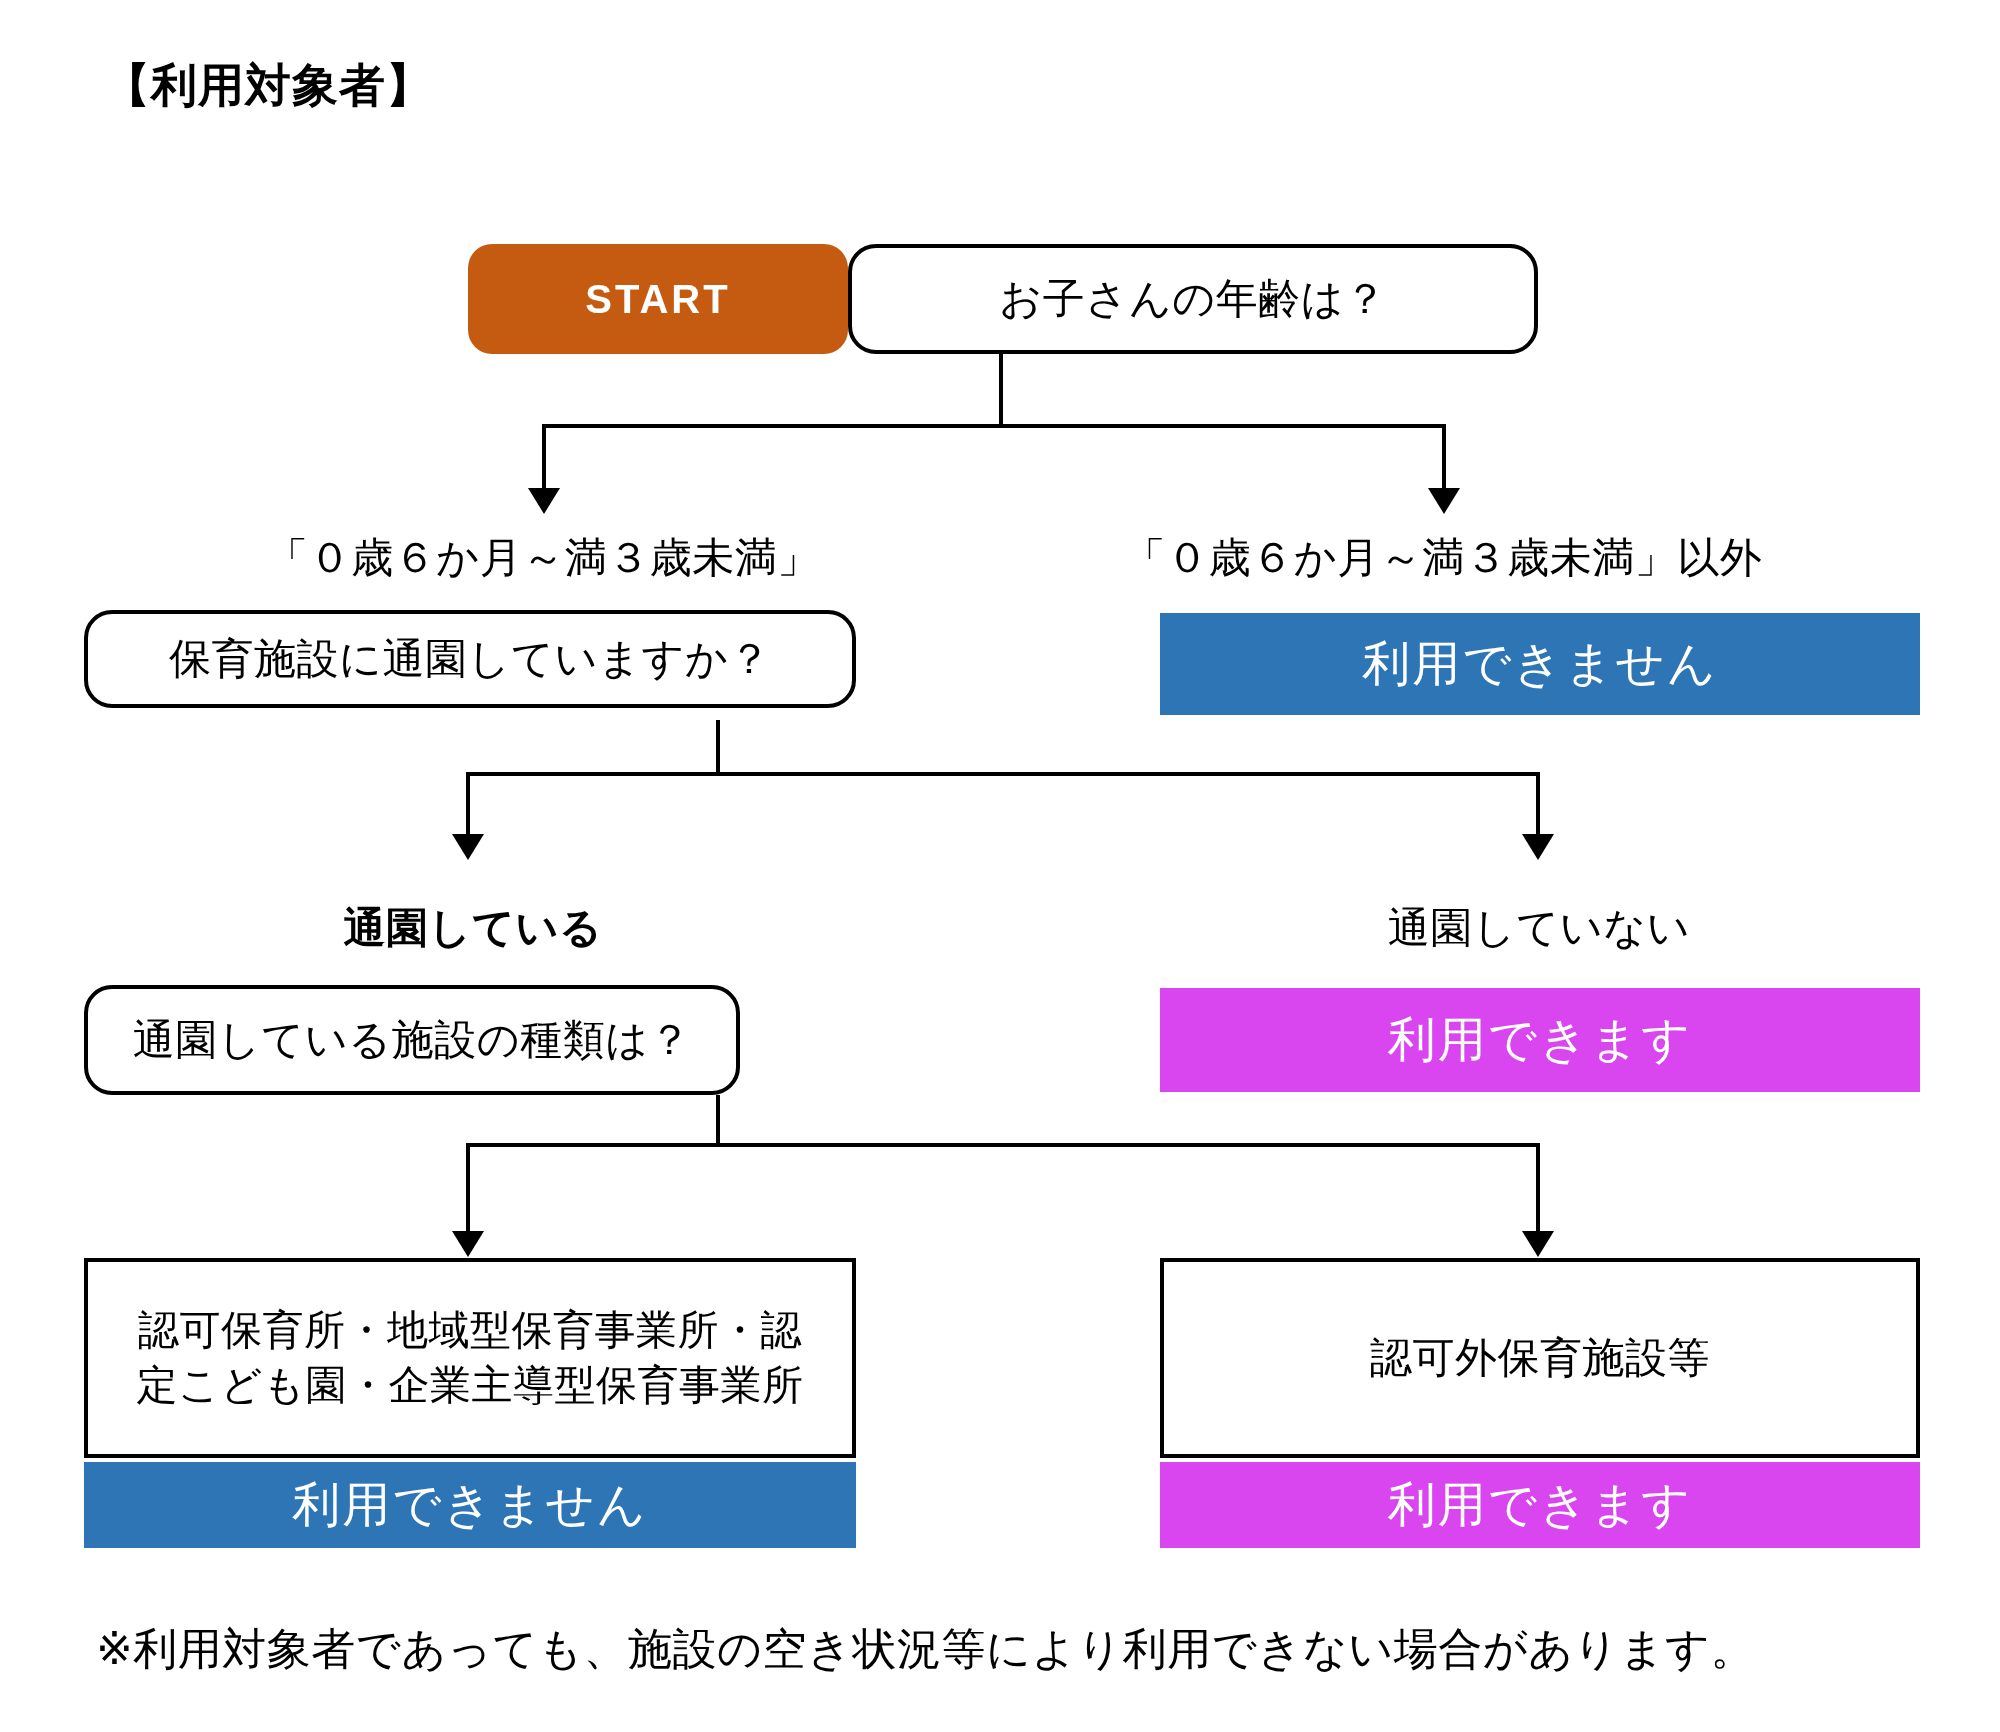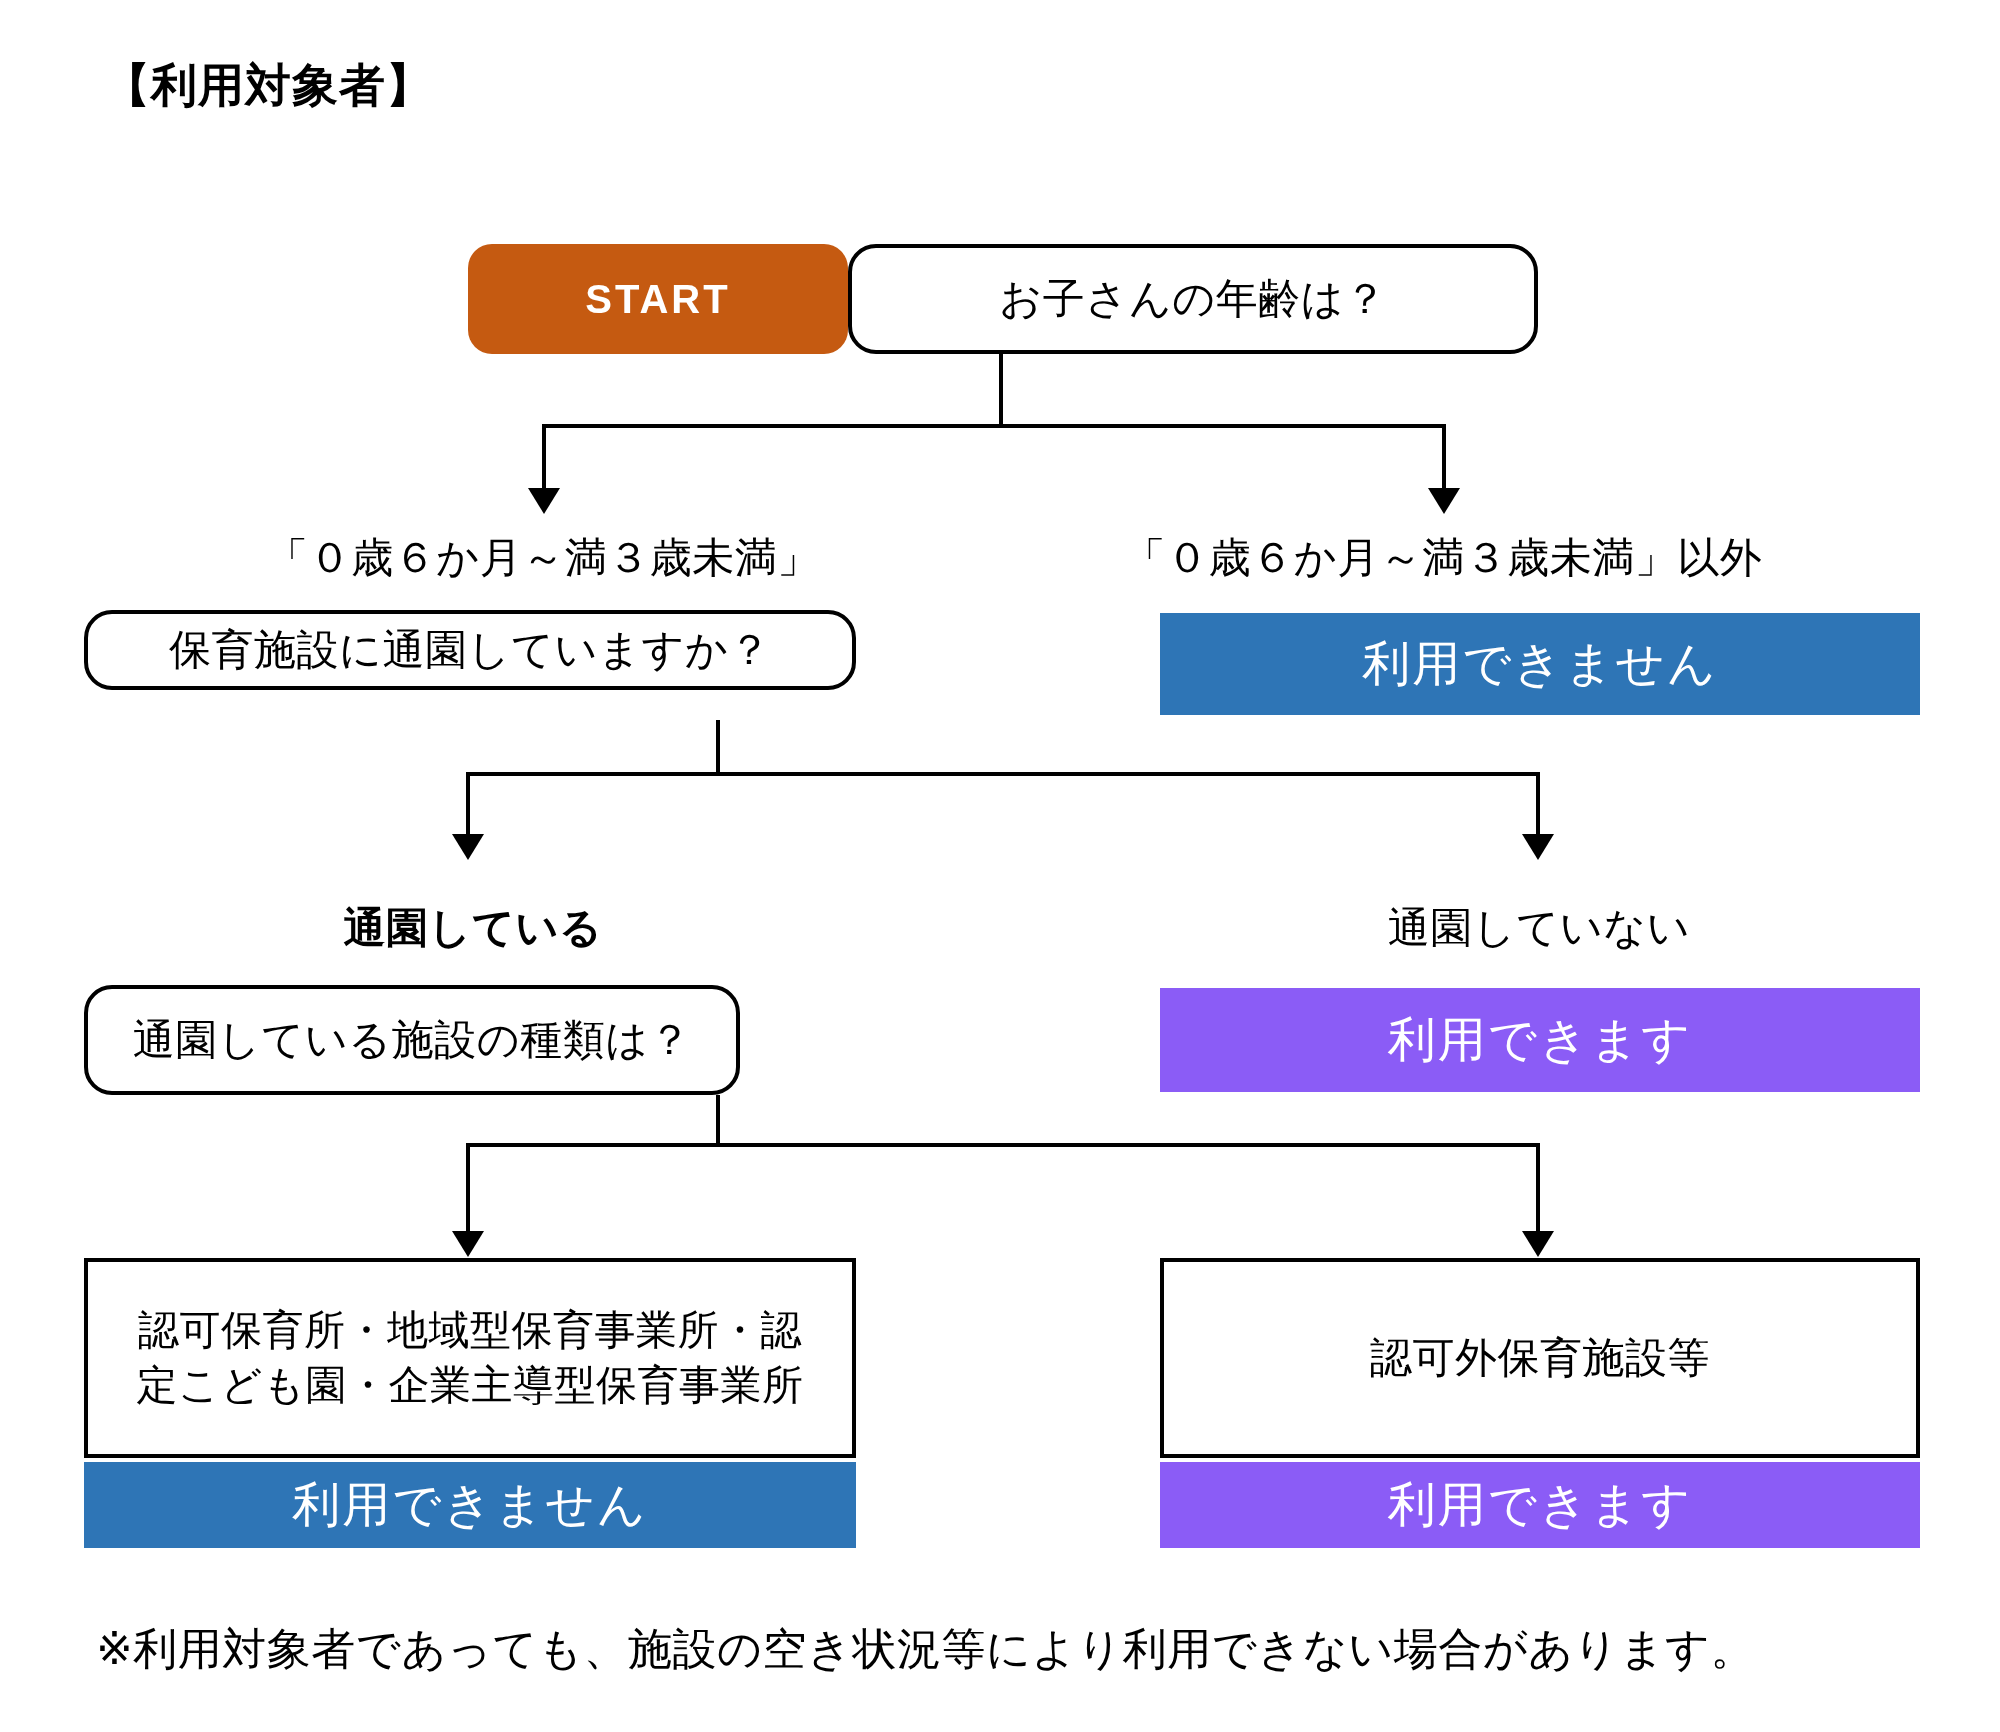--- a/index.html
+++ b/index.html
@@ -29,21 +29,21 @@
     background:#C55A11;color:#ffffff;border:none;
     display:flex;align-items:center;justify-content:center;
     font-size:40px;font-weight:700;letter-spacing:3px;
   }
   .result{
     display:flex;align-items:center;justify-content:center;
     color:#ffffff;font-size:48px;font-weight:400;letter-spacing:2px;
     border:none;
   }
   .result.blue{background:#2E75B6;}
-  .result.red{background:#8b5cf6;}
+  .result.red{background:#d946ef;}
 
   
   .branch-label{
     font-size:42px;white-space:nowrap;letter-spacing:.5px;text-align:center;
   }
 
   
   .vline{background:#000;width:4px;}
   .hline{background:#000;height:4px;}
   .arrow-head{
@@ -68,21 +68,21 @@
 <div class="abs vline" style="left:999px;top:354px;width:4px;height:72px;"></div>
 <div class="abs hline" style="left:542px;top:424px;width:904px;height:4px;"></div>
 <div class="abs vline" style="left:542px;top:424px;width:4px;height:64px;"></div>
 <div class="abs vline" style="left:1442px;top:424px;width:4px;height:64px;"></div>
 <div class="abs arrow-head" style="left:528px;top:488px;"></div>
 <div class="abs arrow-head" style="left:1428px;top:488px;"></div>
 
 <div class="abs branch-label" style="left:190px;top:530px;width:706px;">「０歳６か月～満３歳未満」</div>
 <div class="abs branch-label" style="left:1090px;top:530px;width:706px;">「０歳６か月～満３歳未満」以外</div>
 
-<div class="abs box tight" style="left:84px;top:610px;width:772px;height:80px;">保育施設に通園していますか？</div>
+<div class="abs box tight" style="left:84px;top:610px;width:772px;height:98px;">保育施設に通園していますか？</div>
 
 <div class="abs result blue" style="left:1160px;top:613px;width:760px;height:102px;">利用できません</div>
 
 <div class="abs vline" style="left:716px;top:720px;width:4px;height:56px;"></div>
 <div class="abs hline" style="left:466px;top:772px;width:1074px;height:4px;"></div>
 <div class="abs vline" style="left:466px;top:772px;width:4px;height:62px;"></div>
 <div class="abs vline" style="left:1536px;top:772px;width:4px;height:62px;"></div>
 <div class="abs arrow-head" style="left:452px;top:834px;"></div>
 <div class="abs arrow-head" style="left:1522px;top:834px;"></div>
 

